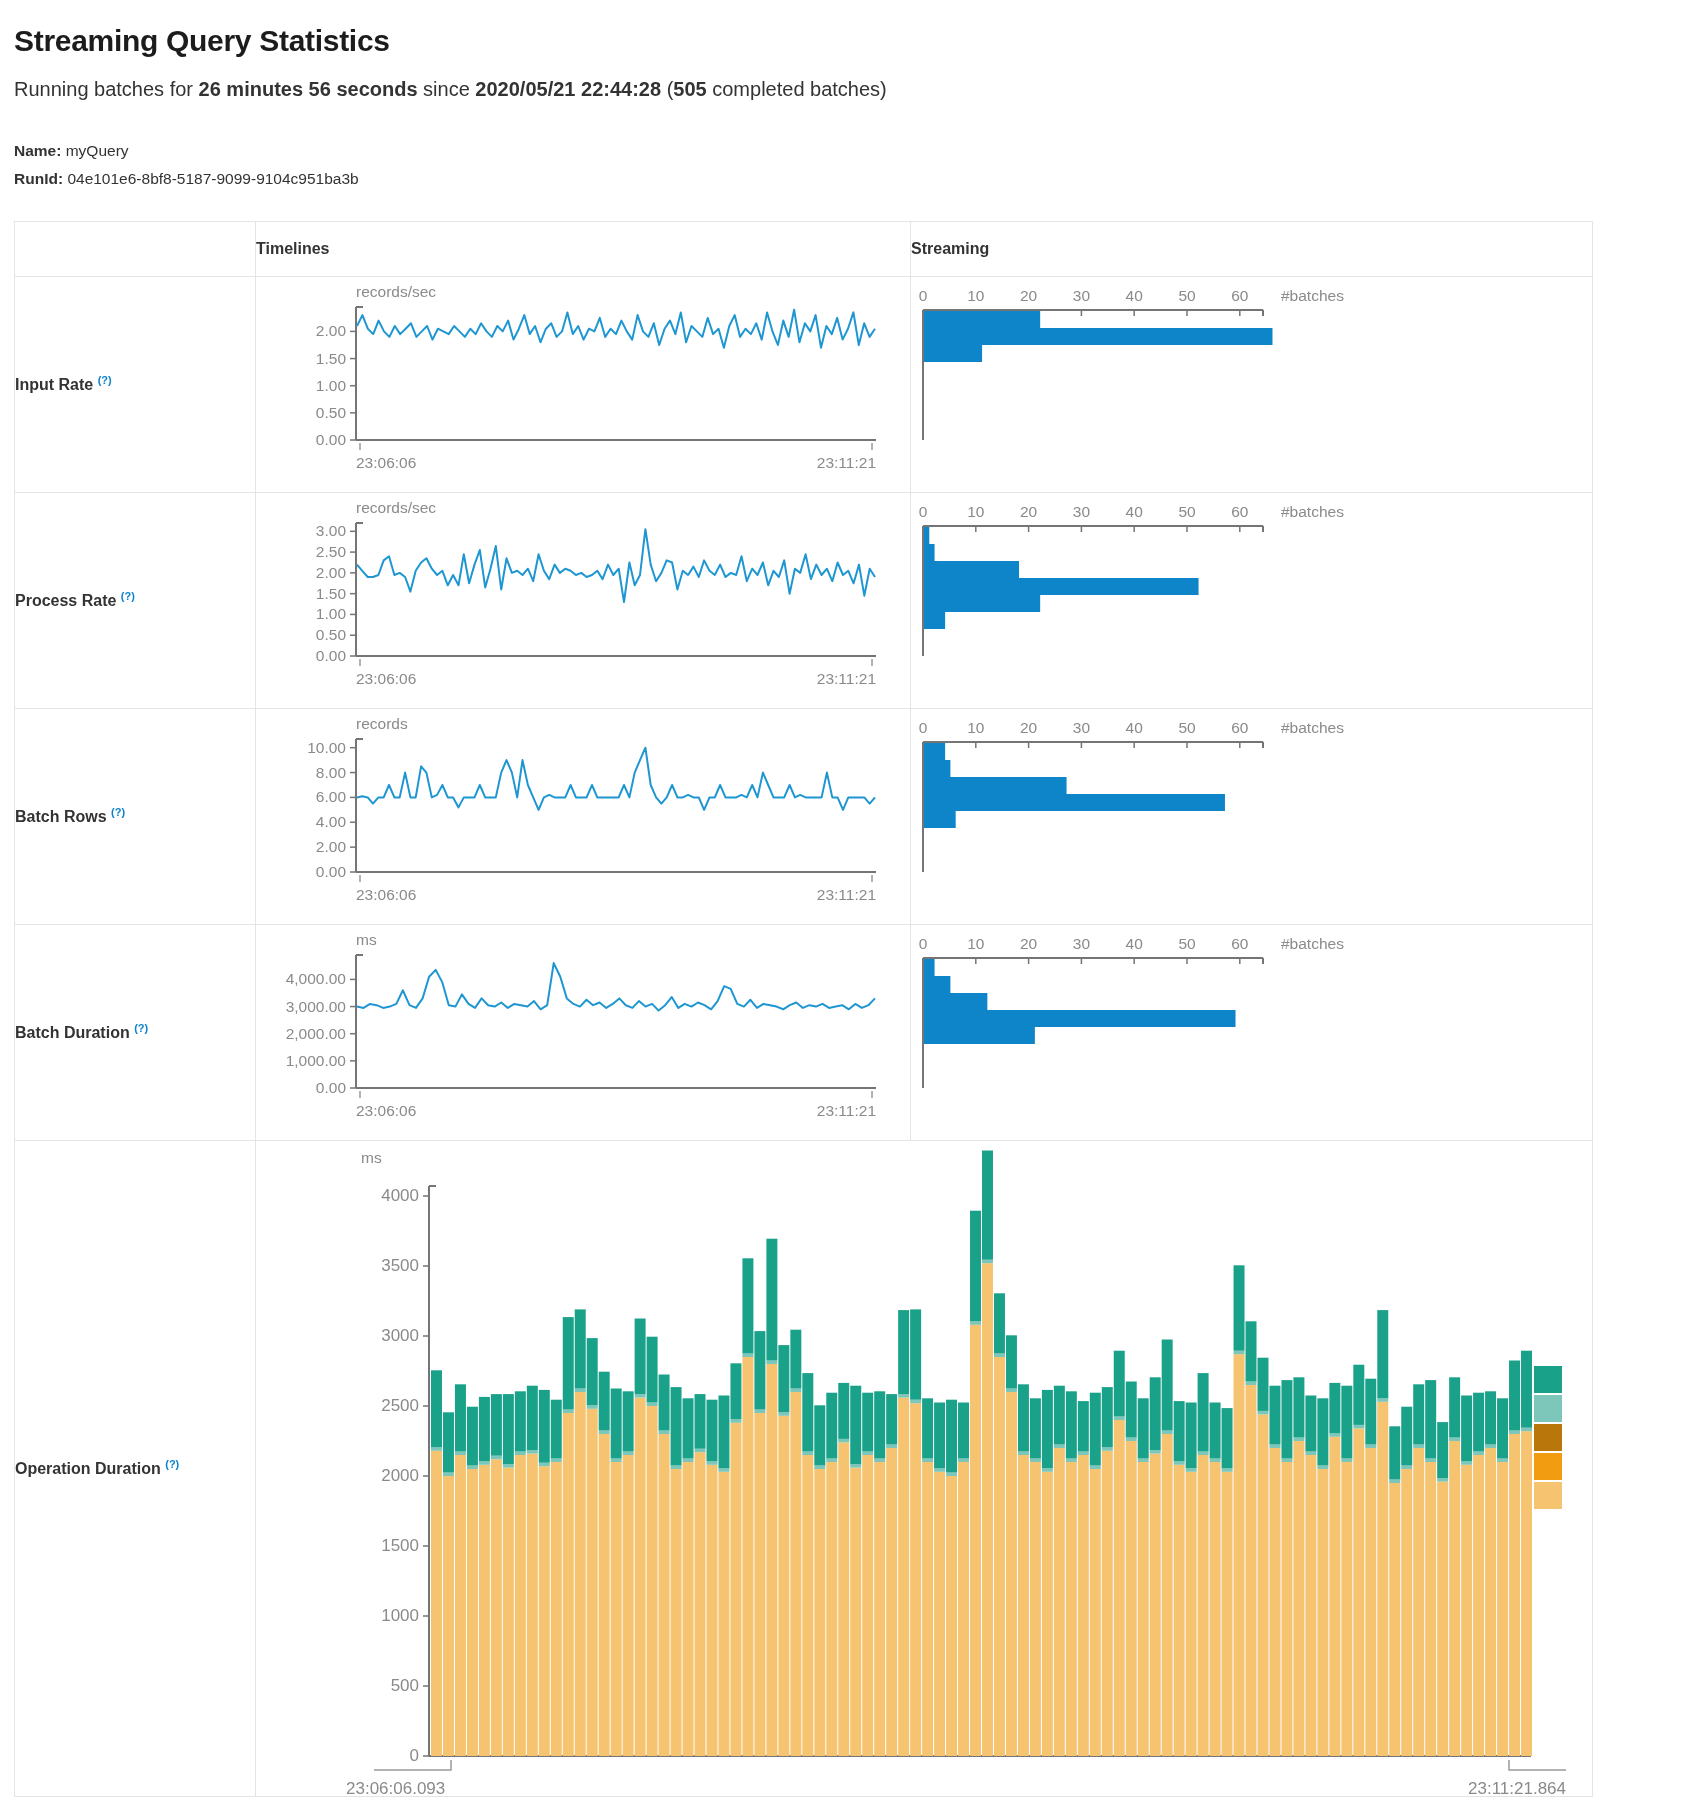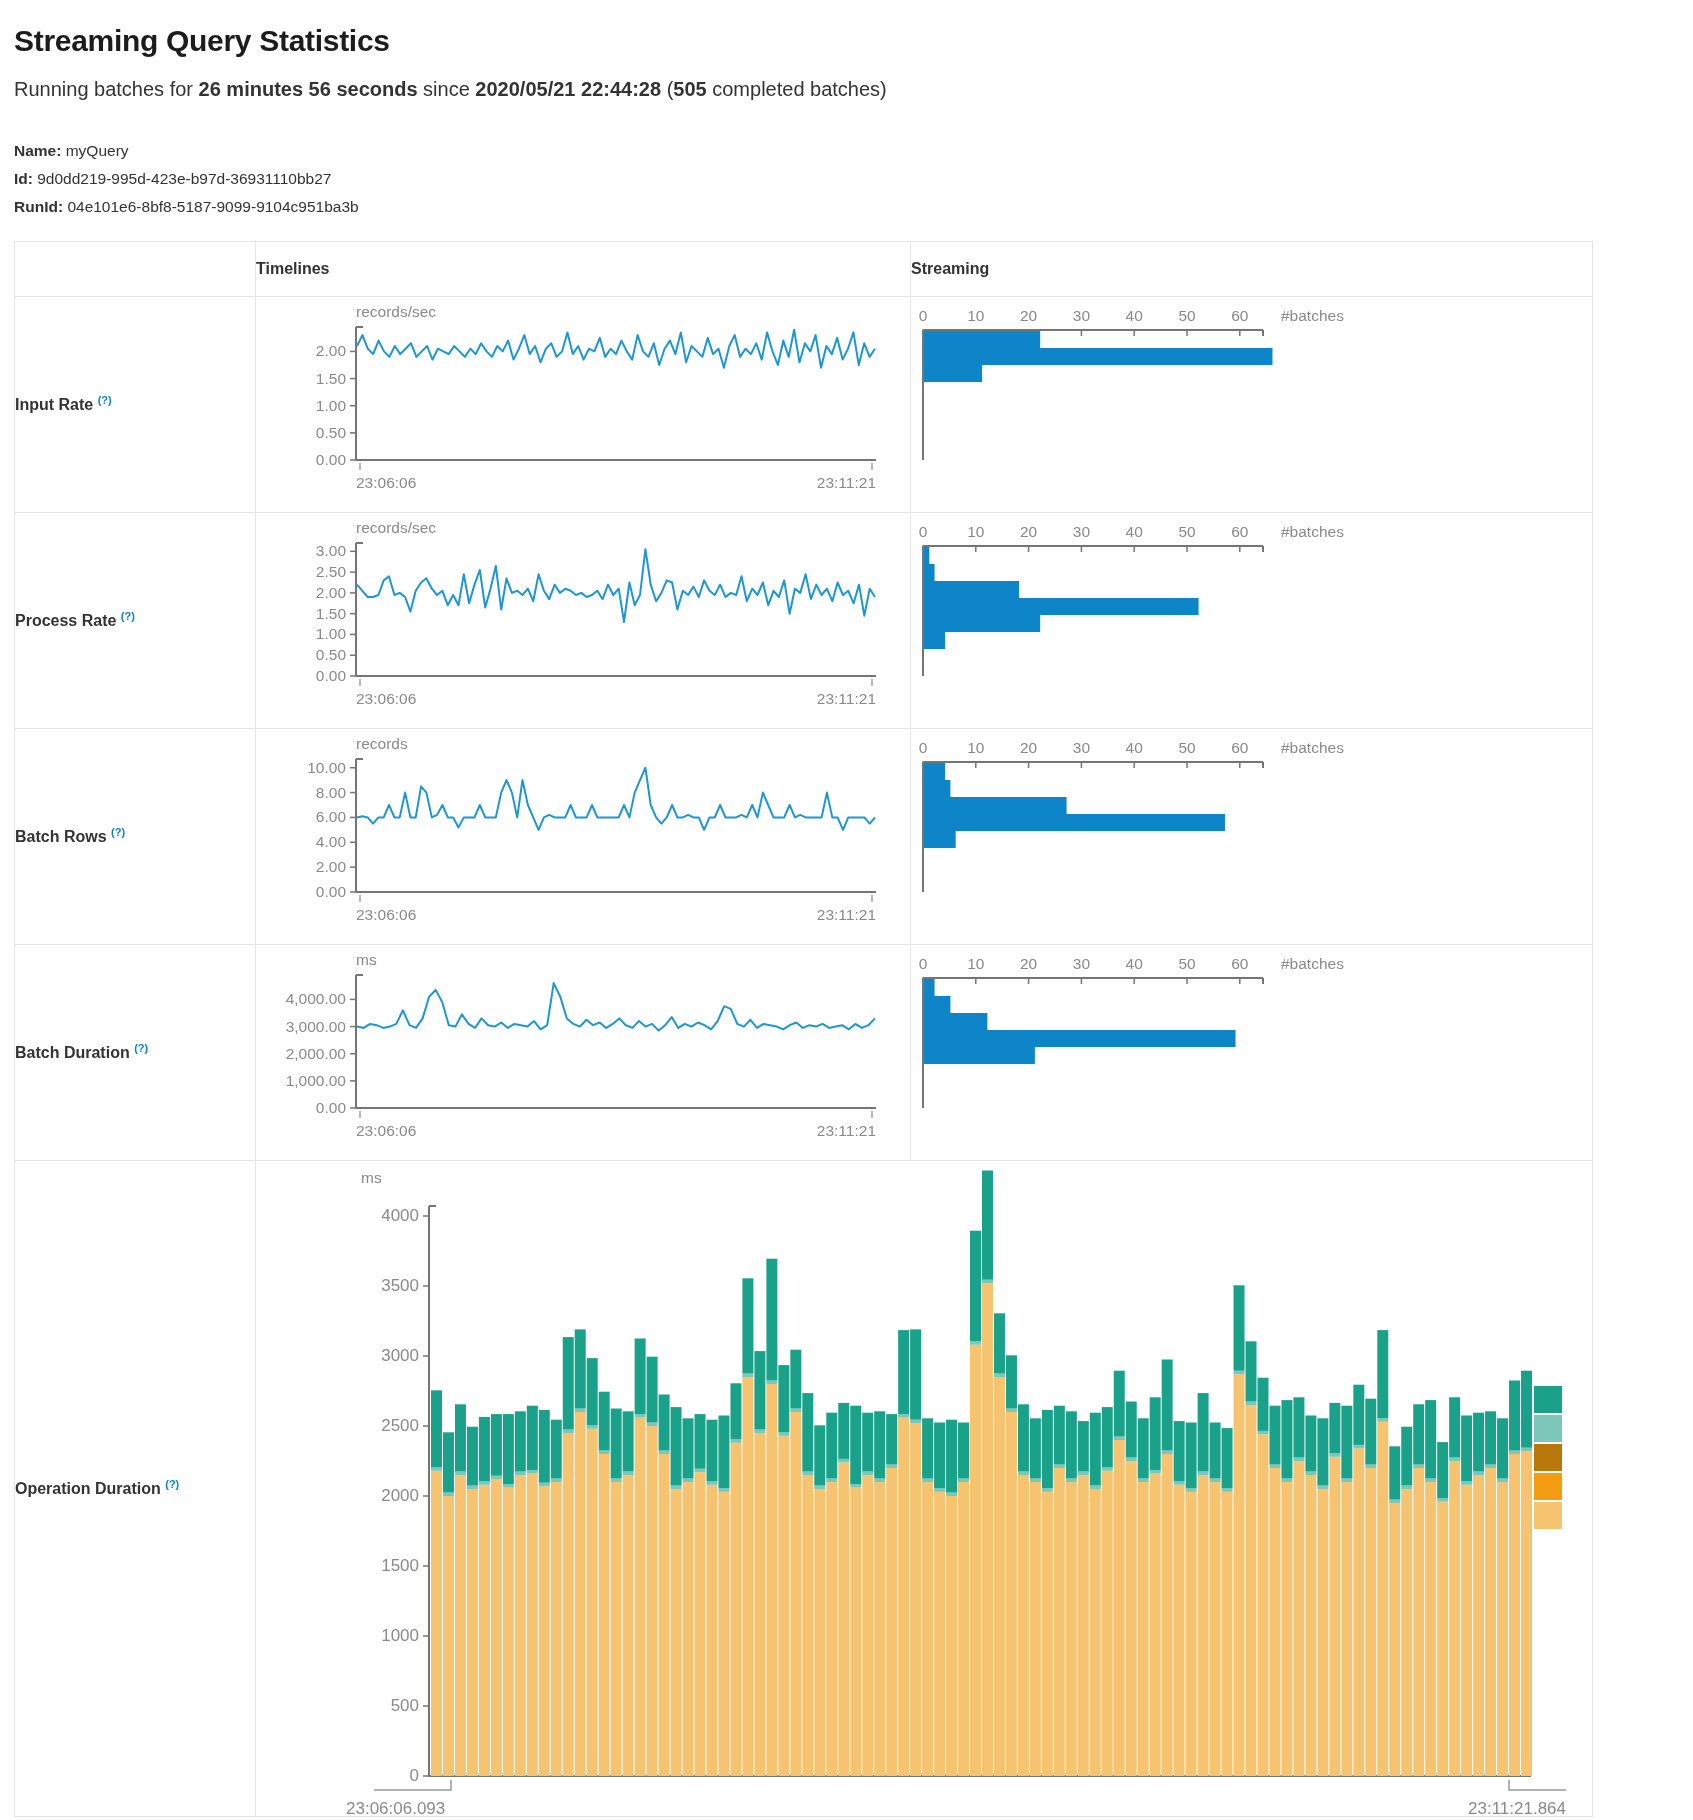--- a/index.html
+++ b/index.html
@@ -10,21 +10,21 @@
   .wrap { padding: 14px; width: 1693px; }
   h1 {
     font-size: 30px; font-weight: 700; color: #1c1c1c;
     margin: 10px 0 20px 0; letter-spacing: -0.3px;
   }
   .subtitle { font-size: 20px; color: #333; margin: 0 0 36px 0; }
   .subtitle b { font-weight: 700; }
   .meta { font-size: 15.5px; line-height: 1.8; margin-bottom: 10px; }
   .meta b { font-weight: 700; }
   table.stats {
-    border-collapse: collapse; margin-top: 20px; table-layout: fixed;
+    border-collapse: collapse; margin-top: 28px; table-layout: fixed;
     width: 1578px;
   }
   table.stats th, table.stats td { border: 1px solid #e4e4e4; padding: 0; }
   th.colhead {
     text-align: left; font-size: 16px; font-weight: 700; color: #333;
     padding: 17px 10px; height: 55px;
   }
   td.rowlabel {
     font-size: 16px; font-weight: 700; color: #333;
     padding-left: 16px; vertical-align: middle;
@@ -39,21 +39,20 @@
 </head>
 <body>
 
 <div class="wrap">
   <h1>Streaming Query Statistics</h1>
 
   <p class="subtitle"><span>Running batches for </span><b>26 minutes 56 seconds</b><span> since </span><b>2020/05/21 22:44:28</b><span> (</span><b>505</b><span> completed batches)</span></p>
 
   <div class="meta">
     <div><b>Name:</b> <span>myQuery</span></div>
-    <div><b>Id:</b> <span>9d0dd219-995d-423e-b97d-36931110bb27</span></div>
     <div><b>RunId:</b> <span>04e101e6-8bf8-5187-9099-9104c951ba3b</span></div>
   </div>
 
   <table class="stats">
     <colgroup>
         <col class="col-label">
         <col class="col-tl">
         <col class="col-hg">
       </colgroup>
     <tbody>

